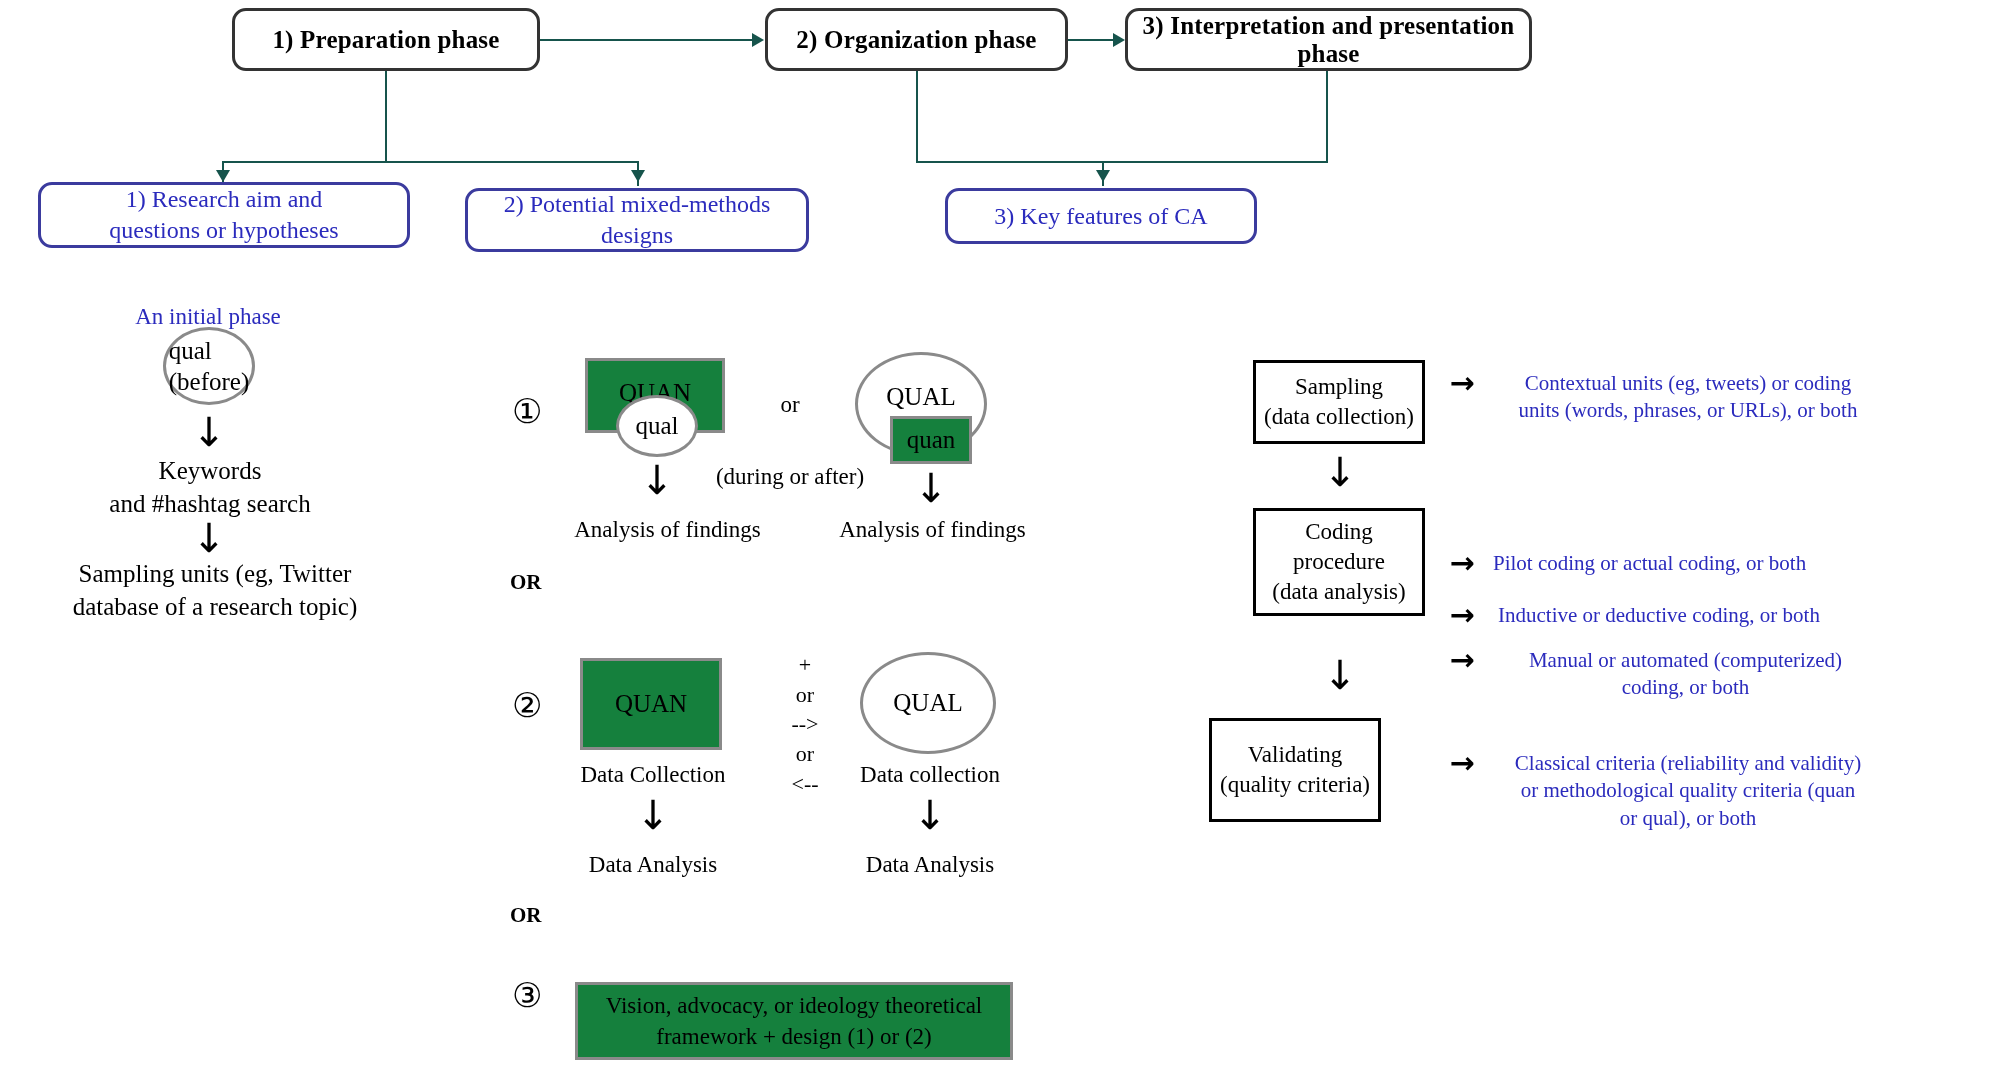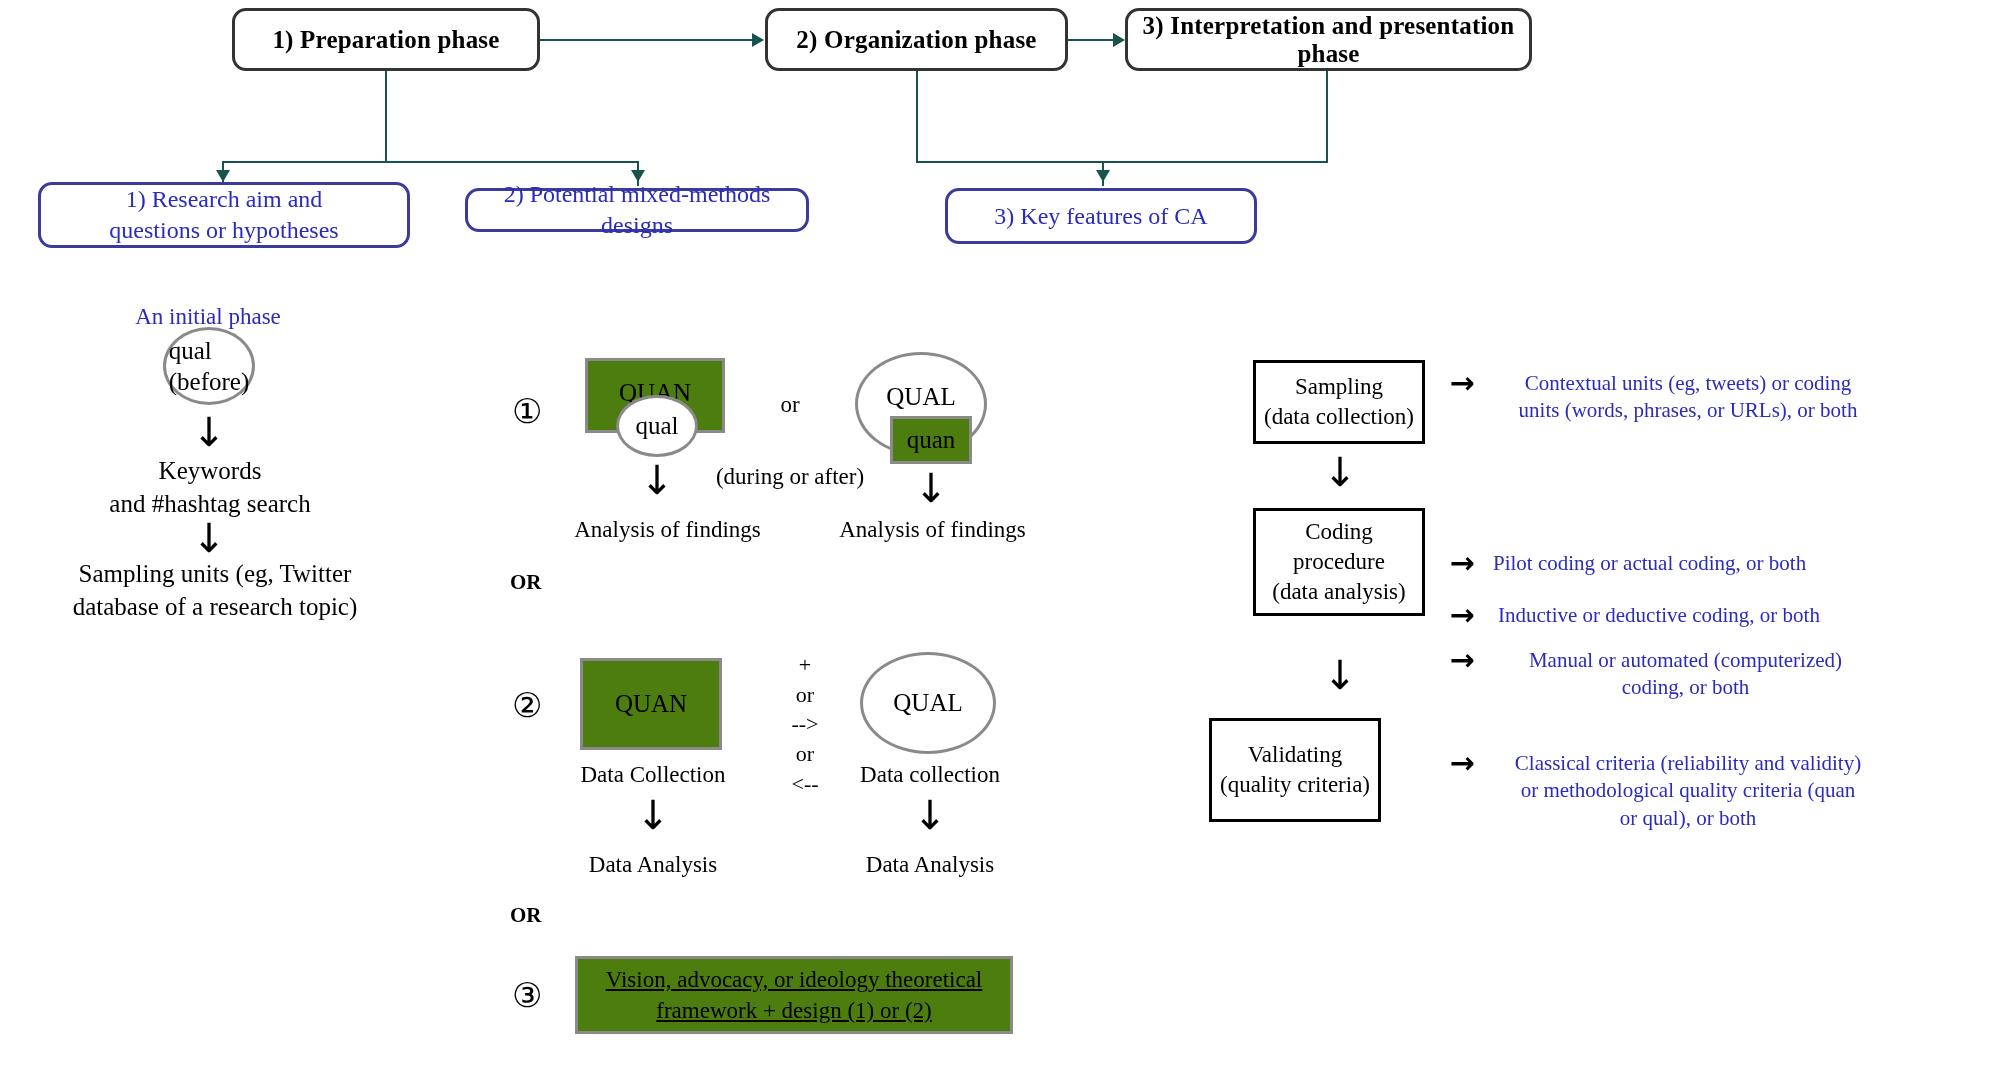--- a/index.html
+++ b/index.html
@@ -55,21 +55,21 @@
   }
 
   
   .txt{position:absolute;text-align:center;line-height:1.3;}
   .blue-txt{color:#2b2bbd;}
   .small{font-size:21px;}
   .med{font-size:23px;}
   .big{font-size:25px;}
 
   
-  .gbox{position:absolute;border:3px solid #8a8a8a;background:#4d7c0f;
+  .gbox{position:absolute;border:3px solid #8a8a8a;background:#15803d;
         display:flex;align-items:center;justify-content:center;
         box-sizing:border-box;font-size:25px;}
   .gcircle{position:absolute;border:3px solid #8a8a8a;background:transparent;
         border-radius:50%;
         display:flex;align-items:center;justify-content:center;
         box-sizing:border-box;font-size:25px;text-align:left;line-height:1.25;}
   .bbox{position:absolute;border:3px solid #000000;background:#ffffff;
         display:flex;align-items:center;justify-content:center;
         box-sizing:border-box;font-size:23px;text-align:center;line-height:1.3;}
 
@@ -119,21 +119,21 @@
 <div class="ln lnv" style="left:1102px;top:161px;height:25px;"></div>
 <div class="teal-arrow" style="left:1096px;top:170px;"></div>
 
 <div class="blue-box" style="left:38px;top:182px;width:372px;height:66px;">
   <span>
     <span>1) Research aim and</span><br>
     <span>questions or hypotheses</span>
   </span>
 </div>
 
-<div class="blue-box" style="left:465px;top:188px;width:344px;height:44px;align-items:center;">
+<div class="blue-box" style="left:465px;top:188px;width:344px;height:64px;align-items:center;">
   <span>2) Potential mixed-methods designs</span>
 </div>
 
 <div class="blue-box" style="left:945px;top:188px;width:312px;height:56px;">
   <span>3) Key features of CA</span>
 </div>
 
 <div class="txt med blue-txt" style="left:78px;top:302px;width:260px;">An initial phase</div>
 
 <div class="gcircle" style="left:163px;top:327px;width:92px;height:78px;">
@@ -209,21 +209,21 @@
 <div class="dn" style="left:613px;top:795px;width:80px;">↓</div>
 <div class="dn" style="left:890px;top:795px;width:80px;">↓</div>
 
 <div class="txt med" style="left:528px;top:850px;width:250px;">Data Analysis</div>
 <div class="txt med" style="left:805px;top:850px;width:250px;">Data Analysis</div>
 
 <div class="orlbl" style="left:510px;top:903px;">OR</div>
 
 <div class="circnum" style="left:512px;top:978px;">③</div>
 
-<div class="gbox" style="left:575px;top:956px;width:438px;height:78px;font-size:23px;text-decoration:underline;">
+<div class="gbox" style="left:575px;top:982px;width:438px;height:78px;font-size:23px;">
   <span style="text-align:center;line-height:1.35;">
     <span>Vision, advocacy, or ideology theoretical</span><br>
     <span>framework + design (1) or (2)</span>
   </span>
 </div>
 
 <div class="bbox" style="left:1253px;top:360px;width:172px;height:84px;">
   <span>
     <span>Sampling</span><br>
     <span>(data collection)</span>

